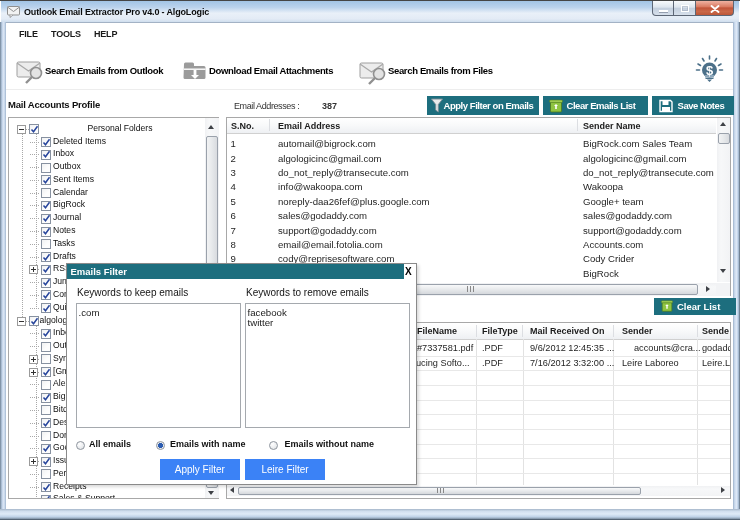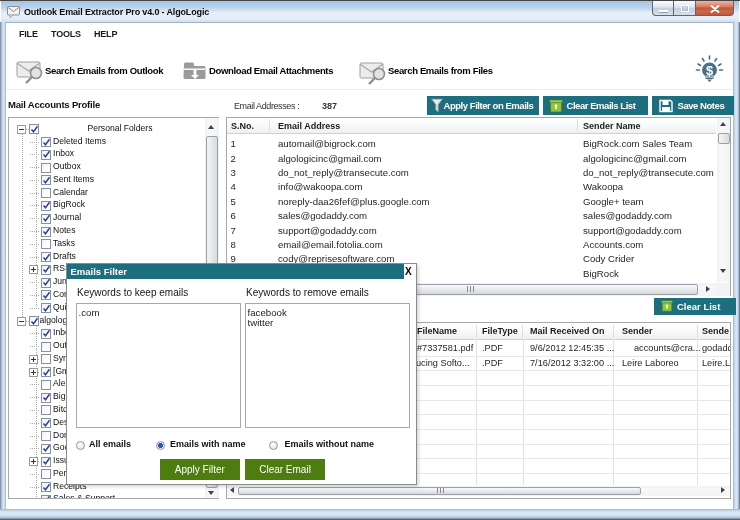--- a/index.html
+++ b/index.html
@@ -57,21 +57,21 @@
   .doth{position:absolute;height:1px;background-image:linear-gradient(90deg,#a8a8a8 50%,transparent 50%);background-size:2px 1px;}
   
   #dialog{left:66px;top:263px;width:351px;height:222px;background:#fff;border:1px solid #8a8a8a;box-sizing:border-box;box-shadow:2px 2px 3px rgba(0,0,0,.15);}
   #dlg-title{position:absolute;left:0px;top:0px;width:337px;height:15px;background:#1d6e7e;}
   #dlg-title span{position:absolute;left:3.5px;top:3px;color:#fff;font-weight:bold;font-size:9.5px;line-height:10px;}
   #dlg-x{position:absolute;left:338px;top:3px;font-size:10px;font-weight:bold;color:#000;line-height:10px;}
   .dlbl{position:absolute;top:23.5px;font-size:10px;color:#141414;line-height:10px;white-space:nowrap;}
   .dbox{position:absolute;top:39px;width:165px;height:125px;border:1px solid #a5a9ae;box-sizing:border-box;background:#fff;font-size:9.7px;color:#222;padding:4px 0 0 1.5px;line-height:9.8px;}
   .radio{position:absolute;top:177px;width:9px;height:9px;border-radius:50%;border:1px solid #8e959e;box-sizing:border-box;background:radial-gradient(circle at 35% 30%,#ffffff,#dcdfe3);}
   .rlbl{position:absolute;top:438px;font-size:9px;font-weight:bold;color:#111;line-height:10px;white-space:nowrap;}
-  .dbtn{position:absolute;top:195px;height:21px;background:#4d7c0f;color:#fff;font-size:10px;text-align:center;line-height:21px;}
+  .dbtn{position:absolute;top:195px;height:21px;background:#3b82f6;color:#fff;font-size:10px;text-align:center;line-height:21px;}
 </style>
 </head>
 <body>
 <div class="abs" id="client"></div>
 <div class="abs" id="frame-top"></div>
 <div class="abs" id="titlebar"></div>
 <div class="abs" id="frame-left"></div>
 <div class="abs" id="frame-right"></div>
 <div class="abs" id="frame-bottom"></div>
 
@@ -492,14 +492,14 @@
   <div class="dlbl" style="left:179px;">Keywords to remove emails</div>
   <div class="dbox" style="left:9px;">.com</div>
   <div class="dbox" style="left:178px;">facebook<br>twitter</div>
   <div class="radio" style="left:8.5px;"></div>
   <div class="rlbl" style="left:22px;top:175px;">All emails</div>
   <div class="radio" style="left:89px;background:radial-gradient(circle at 50% 50%,#2c5cb0 0 2.4px,#e9ecf0 2.6px);"></div>
   <div class="rlbl" style="left:103px;top:175px;">Emails with name</div>
   <div class="radio" style="left:202px;"></div>
   <div class="rlbl" style="left:217.5px;top:175px;">Emails without name</div>
   <div class="dbtn" style="left:93px;width:79.7px;">Apply Filter</div>
-  <div class="dbtn" style="left:178.2px;width:79.7px;">Clear Email</div>
+  <div class="dbtn" style="left:178.2px;width:79.7px;">Leire Filter</div>
 </div>
 
 </body></html>

